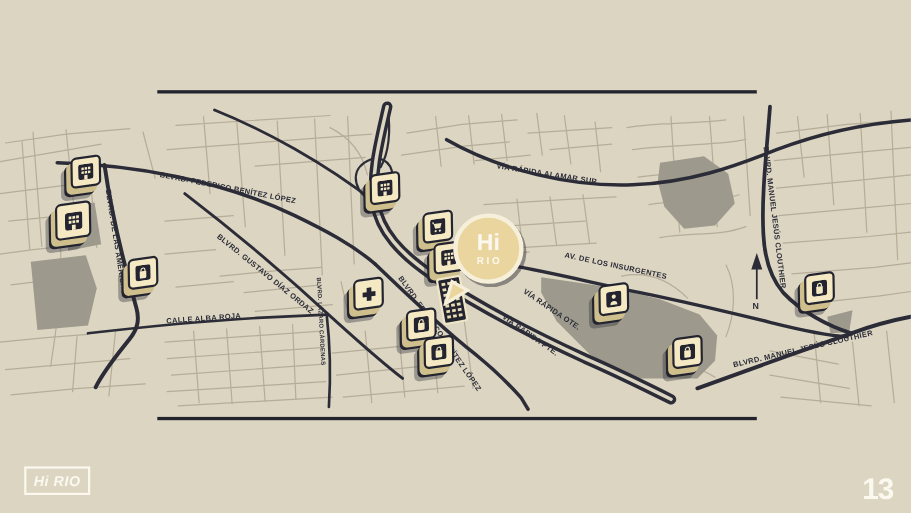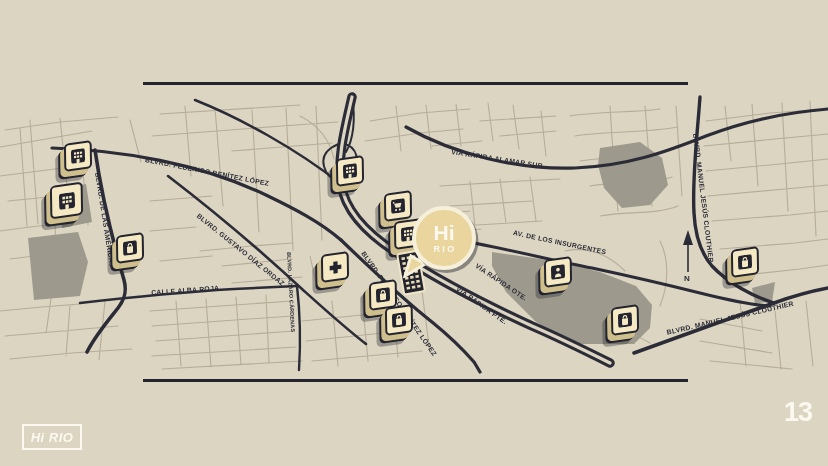--- a/index.html
+++ b/index.html
@@ -31,38 +31,38 @@
     box-shadow:-4px 5px 0 #cfbf8d,-6px 7px 0 #23242f,-9px 10px 0 rgba(35,36,47,.35);
     display:flex;align-items:center;justify-content:center;
   }
   .marker.big .face{width:29px;height:29px;}
 
   
   .building-sprite{position:absolute;z-index:35;transform:rotate(-10deg);}
 
   
   .callout{
-    position:absolute;left:412px;top:206px;width:56px;height:56px;z-index:40;
+    position:absolute;left:412px;top:194px;width:56px;height:56px;z-index:40;
     background:#e9d59d;border:4px solid #f6f0da;border-radius:50%;
     box-shadow:2.5px 3px 0 rgba(35,36,47,.45);
     display:flex;flex-direction:column;align-items:center;justify-content:center;
   }
   .callout .hi{font-size:21px;font-weight:800;color:#fbf9ef;line-height:1;}
   .callout .rio{font-size:9px;font-weight:800;color:#fbf9ef;letter-spacing:2.4px;margin-top:1px;padding-left:2px;}
   .callout-tail{position:absolute;left:402px;top:252px;z-index:39;}
   .north-label{position:absolute;left:684px;top:274px;font-size:8px;font-weight:700;color:#2b2c37;z-index:15;}
 
   
   .logo-box{
     position:absolute;left:22px;top:424px;width:56px;height:22px;z-index:50;
     border:2.5px solid #fbf9ef;display:flex;align-items:center;justify-content:center;
   }
   .logo-box .logo-text{font-size:13px;font-weight:800;color:#fbf9ef;letter-spacing:.5px;font-style:italic;}
   .page-number{
-    position:absolute;right:16px;top:397px;z-index:50;
+    position:absolute;right:16px;top:430px;z-index:50;
     font-size:27px;font-weight:700;color:#fbf9ef;letter-spacing:-1px;
   }
 </style>
 </head>
 <body>
 
 <div id="map-wrap">
 
   <svg id="map-svg" width="828" height="466" viewBox="0 0 828 466">
 

